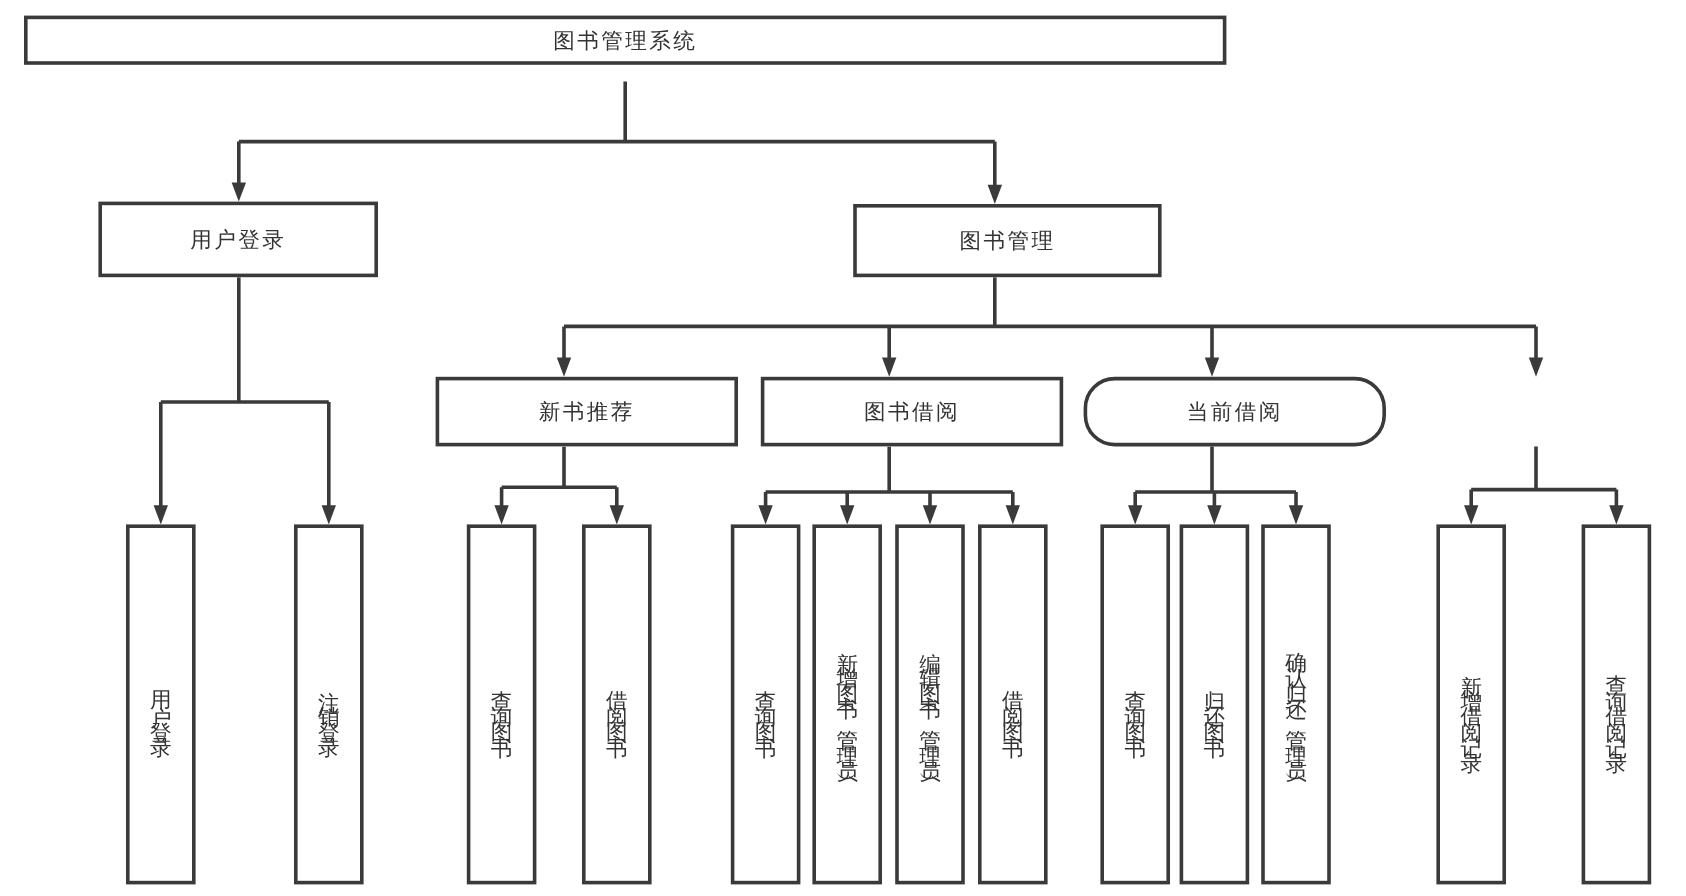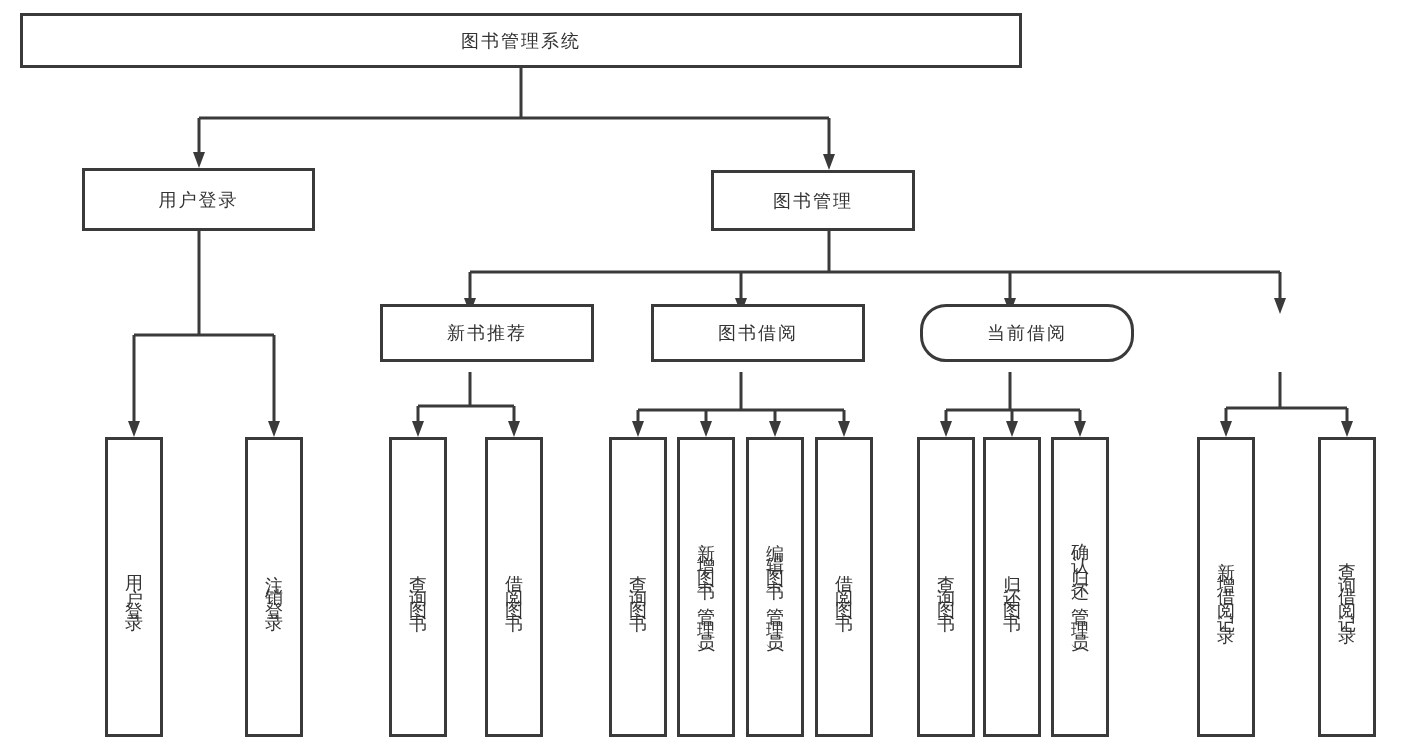--- a/index.html
+++ b/index.html
@@ -43,24 +43,24 @@
     justify-content: center;
     letter-spacing: 2px;
     white-space: nowrap;
   }
   .vbox {
     writing-mode: vertical-lr;
     text-orientation: mixed;
     letter-spacing: 13px;
     line-height: 1;
   }
-  .root-box   { left: 20px;  top: 13px;  width: 1002px; height: 55px; }
+  .root-box   { left: 20px;  top: 13px;  width: 1002px; height: 41px; }
   .b-user     { left: 82px;  top: 168px; width: 233px;  height: 63px; }
-  .b-mgmt     { left: 711px; top: 170px; width: 204px;  height: 61px; }
-  .lvl3       { top: 304px; height: 58px; width: 214px; margin-left: 17px; }
+  .b-mgmt     { left: 711px; top: 170px; width: 257px;  height: 61px; }
+  .lvl3       { top: 314px; height: 58px; width: 252px; }
   .b-newrec   { left: 363px;  }
   .b-borrow   { left: 634px;  }
   .b-current  { left: 903px; border-radius: 26px;  }
   .b-record   { left: 1173px; }
   .lvl4       { top: 437px; height: 300px; width: 58px; }
   .p-ul-login   { left: 105px;  }
   .p-ul-logout  { left: 245px;  }
   .p-nb-query   { left: 389px;  }
   .p-nb-borrow  { left: 485px;  }
   .p-bb-query   { left: 609px;  }

